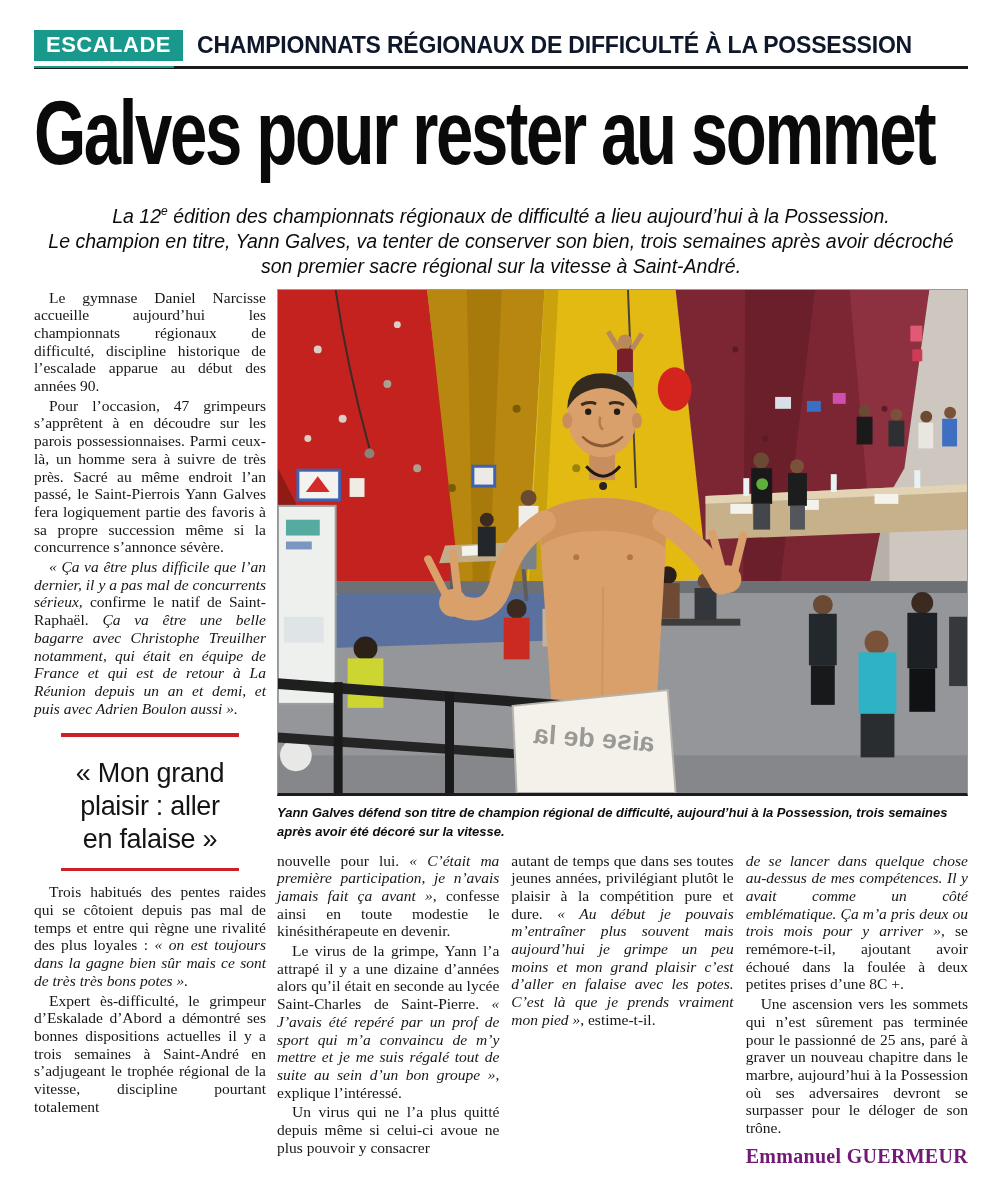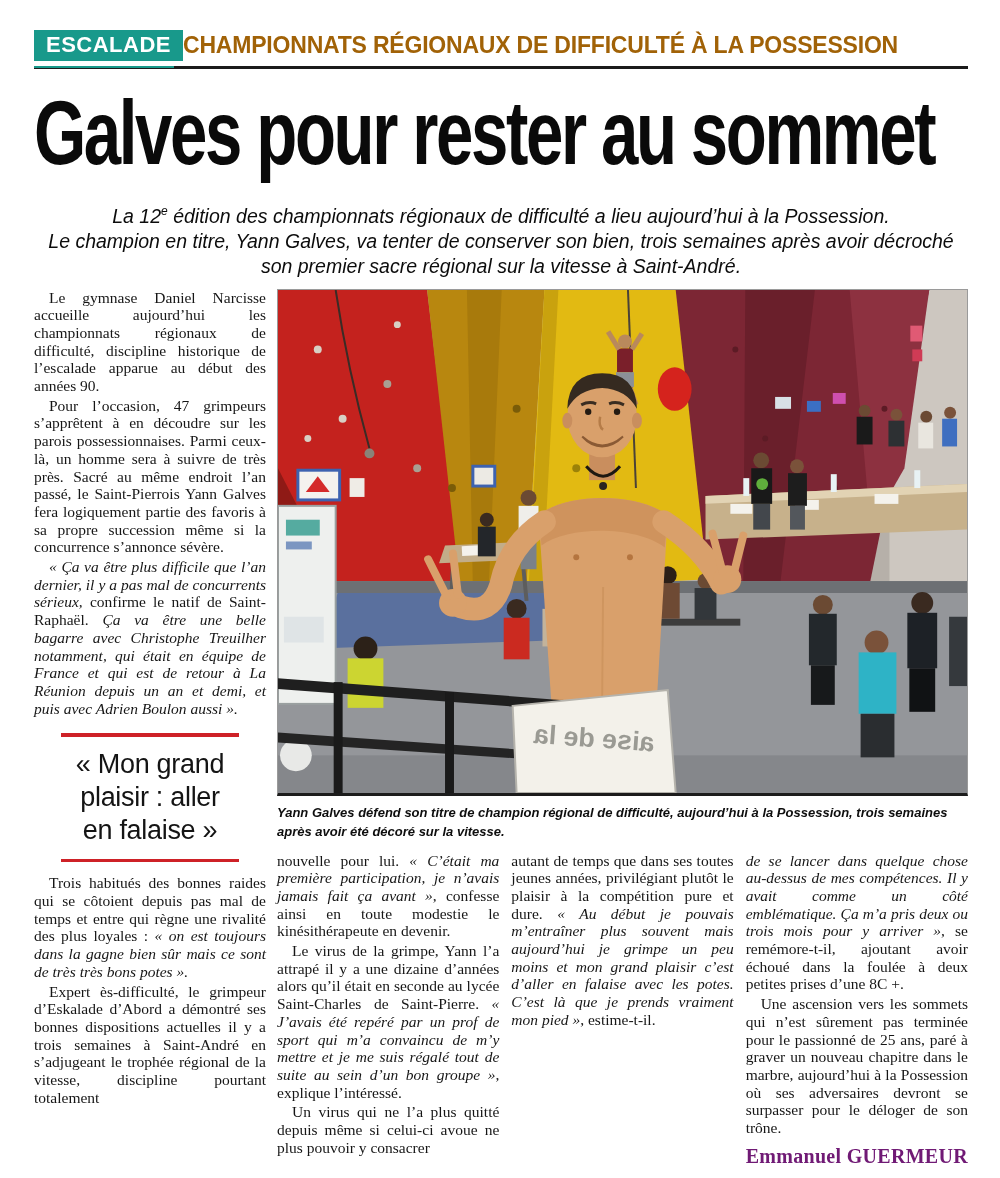--- a/index.html
+++ b/index.html
@@ -2,25 +2,25 @@
 <html lang="fr"><head>
 <meta charset="utf-8">
 <style>
   * { margin:0; padding:0; box-sizing:border-box; }
   html,body { background:#ffffff; }
   body { width:1000px; height:1178px; overflow:hidden;
          font-family:"Liberation Serif", serif; color:#141414; }
   .page { width:1000px; height:1178px; padding:30px 32px 8px 34px; position:relative; }
 
   
-  .kicker-row { display:flex; align-items:center; }
+  .kicker-row { display:flex; align-items:center; gap:14px; }
   .badge { background:#18998b; color:#fff; font-family:"Liberation Sans", sans-serif;
            font-weight:bold; font-size:22px; letter-spacing:.5px; padding:2px 12px 3px; }
   .kicker { font-family:"Liberation Sans", sans-serif; font-weight:bold; font-size:23px;
-            color:#a16207; letter-spacing:-.2px; white-space:nowrap; }
+            color:#0f172a; letter-spacing:-.2px; white-space:nowrap; }
   .kicker-rule { margin-top:5px; height:3px; background:#1b1b1b; position:relative; }
   .kicker-rule .teal-seg { position:absolute; left:0; top:0; width:140px; height:1.5px; background:#18998b; }
 
   
   .headline { margin-top:16px; height:100px; overflow:visible; }
   .headline-inner { display:inline-block; font-family:"Liberation Sans", sans-serif;
       font-weight:bold; font-size:84px; line-height:96px; letter-spacing:-3px;
       color:#0a0a0a; transform:scale(.80,1.08); transform-origin:left center; white-space:nowrap; }
 
   
@@ -35,21 +35,21 @@
 
   .para { font-size:15.5px; line-height:17.7px; text-align:justify; color:#161616; }
   .para + .para { margin-top:2px; }
   .indent { text-indent:15px; }
   .para i { font-style:italic; }
 
   
   .pullquote { margin:16px 0 12px; text-align:center; }
   .pq-rule { height:3.5px; background:#ce2127; width:178px; margin:0 auto; }
   .pq-text { font-family:"Liberation Sans", sans-serif; font-size:27px; line-height:33px;
-             color:#141414; padding:11px 0 12px; letter-spacing:-.3px; }
+             color:#141414; padding:20px 0 12px; letter-spacing:-.3px; }
 
   
   figure { width:100%; }
   .photo-frame { width:100%; height:507px; display:block; border:1px solid #9a9a9a;
                  border-bottom:3px solid #1c1c1c; background:#b9b3ac; }
   figcaption { margin-top:7px; font-family:"Liberation Sans", sans-serif; font-weight:bold;
                font-style:italic; font-size:13px; line-height:19px; color:#0e0e0e; }
 
   
   .grid3 { margin-top:11px; display:grid; grid-template-columns:1fr 1fr 1fr; column-gap:12px; }
@@ -88,21 +88,21 @@
       <div class="pullquote">
         <div class="pq-rule"></div>
         <div class="pq-text">
           <div>« Mon grand</div>
           <div>plaisir : aller</div>
           <div>en falaise »</div>
         </div>
         <div class="pq-rule"></div>
       </div>
 
-      <p class="para indent"><span>Trois habitués des bonnes raides qui se côtoient depuis pas mal de temps et entre qui règne une rivalité des plus loyales : </span><i>« on est toujours dans la gagne bien sûr mais ce sont de très très bons potes ».</i></p>
+      <p class="para indent"><span>Trois habitués des pentes raides qui se côtoient depuis pas mal de temps et entre qui règne une rivalité des plus loyales : </span><i>« on est toujours dans la gagne bien sûr mais ce sont de très très bons potes ».</i></p>
       <p class="para indent"><span>Expert ès-difficulté, le grimpeur d’Eskalade d’Abord a démontré ses bonnes dispositions actuelles il y a trois semaines à Saint-André en s’adjugeant le trophée régional de la vitesse, discipline pourtant totalement</span></p>
     </div>
 
     <div class="rightzone">
       <figure>
         <svg class="photo-frame" viewBox="0 0 693 508" preserveAspectRatio="none" aria-label="climbing gym photo">
 
           <rect x="0" y="0" width="693" height="508" fill="#b6b0a9"></rect>
           <rect x="615" y="0" width="78" height="300" fill="#cdc7c0"></rect>
 

